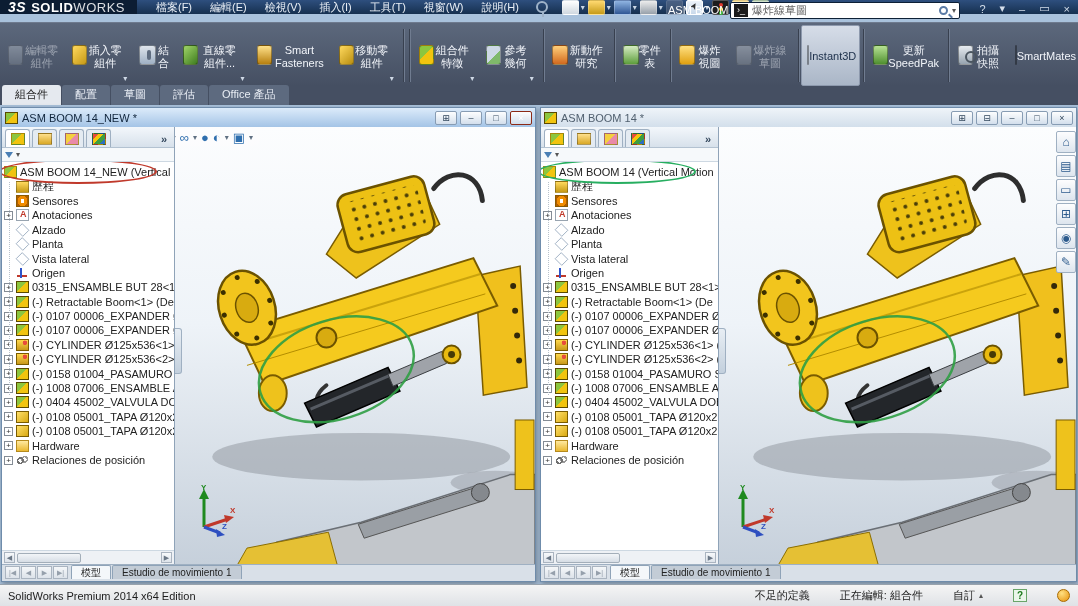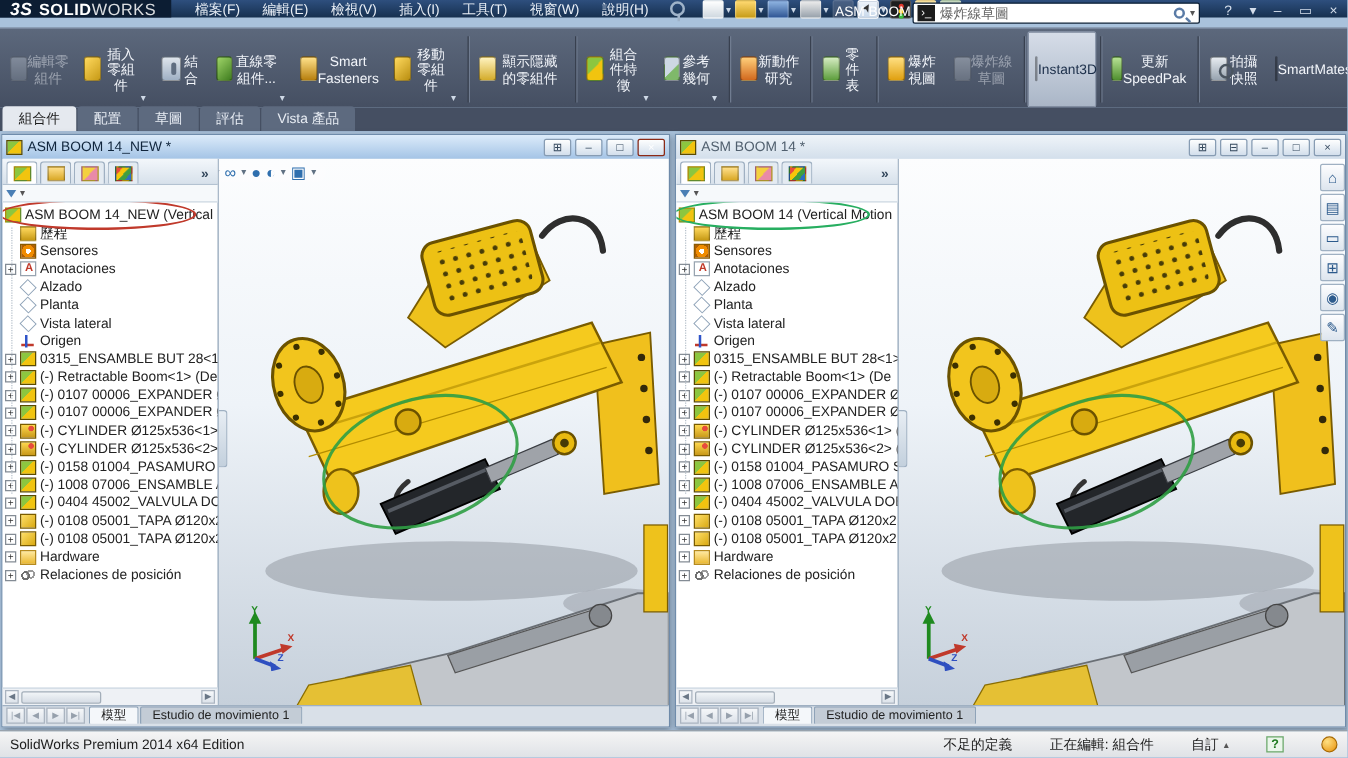--- a/index.html
+++ b/index.html
@@ -259,25 +259,20 @@
 
         </div>
 
         <div class="tbtn">
           <span class="tbicon ic-move-component"></span>
           <span class="tlabel">移動零組件</span>
           <span class="tcaret">▾</span>
         </div>
         <span class="tsep"></span>
 
-        <div class="tbtn">
-          <span class="tbicon ic-show-hidden"></span>
-          <span class="tlabel">顯示隱藏的零組件</span>
-
-        </div>
         <span class="tsep"></span>
 
         <div class="tbtn">
           <span class="tbicon ic-assembly-features"></span>
           <span class="tlabel">組合件特徵</span>
           <span class="tcaret">▾</span>
         </div>
 
         <div class="tbtn">
           <span class="tbicon ic-reference-geometry"></span>
@@ -341,21 +336,21 @@
 
       </div>
   </div>
 
   <div class="ribbontabs">
 
   <span class="rtab active">組合件</span>
       <span class="rtab">配置</span>
       <span class="rtab">草圖</span>
       <span class="rtab">評估</span>
-      <span class="rtab">Vista 產品</span>
+      <span class="rtab">Office 產品</span>
     </div>
 
   <div class="mdi">
 
     <div class="childwin w0 active">
       <div class="cw-title">
         <span class="asm-mini"></span>
         <span>ASM BOOM 14_NEW *</span>
         <span class="cw-btns">
           <span class="cwb">⊞</span>

